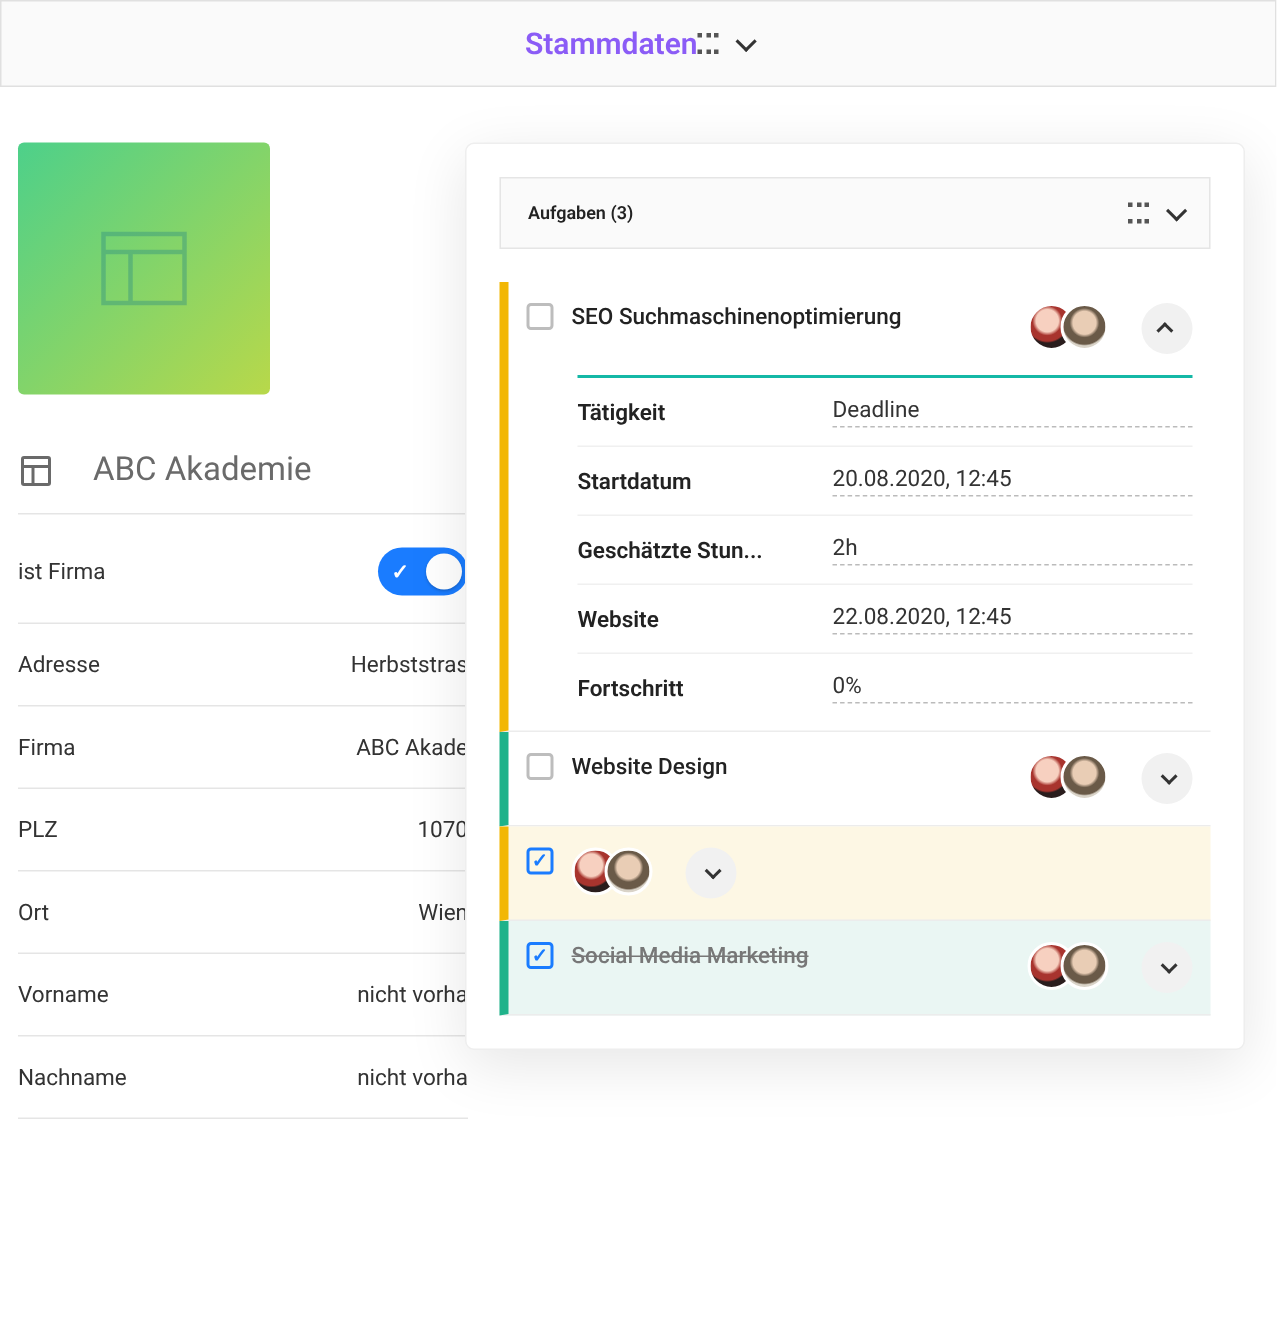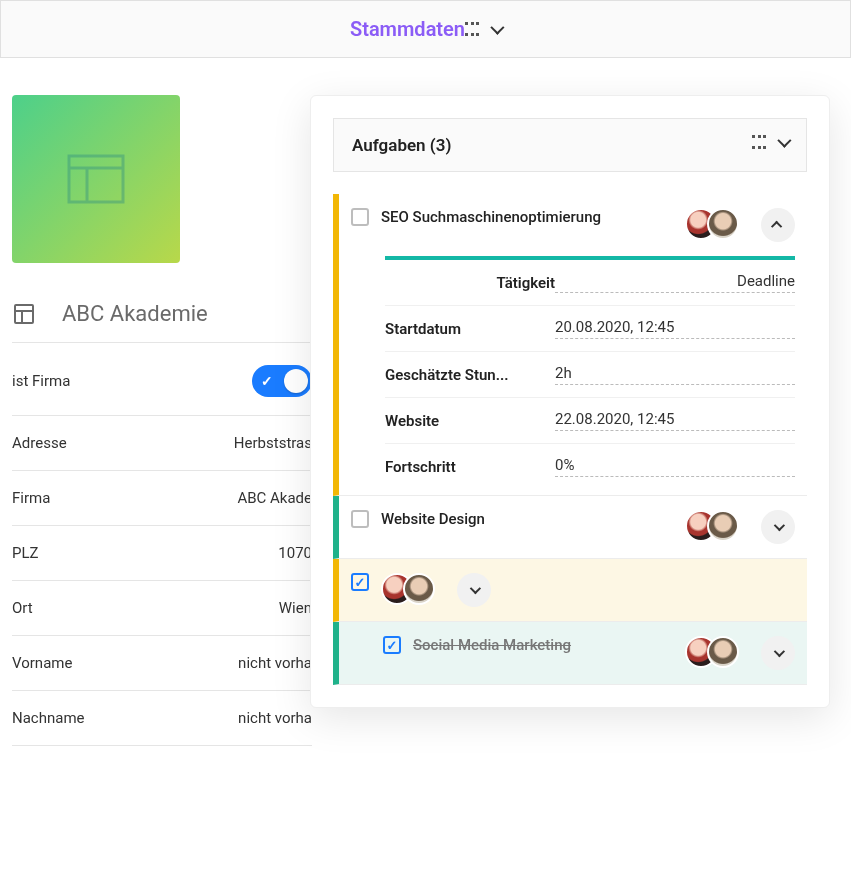--- a/index.html
+++ b/index.html
@@ -127,26 +127,26 @@
     border-radius: 6px;
     box-shadow: 0 10px 40px rgba(0,0,0,0.1);
     border: 1px solid #eee;
     overflow: hidden;
   }
   .tasks-header-wrap {
     padding: 22px;
   }
   .tasks-header {
     display: flex;
-    align-items: flex-start;
+    align-items: center;
     justify-content: space-between;
     background: #fafafa;
     border: 1px solid #e5e5e5;
     padding: 16px 18px;
-    font-size: 17px;
+    font-size: 12px;
     font-weight: 600;
     color: #222;
   }
   .task-list {
     padding: 0 22px 22px 22px;
   }
   .task-item {
     border-left: 6px solid;
     border-bottom: 1px solid #ececec;
     background: #fff;
@@ -211,40 +211,40 @@
   .task-details {
     padding: 0 12px 6px 46px;
   }
   .detail-row {
     display: flex;
     align-items: center;
     padding: 12px 0;
     border-top: 1px solid #f0f0f0;
     font-size: 15px;
   }
-  .detail-row:first-child { border-top: 4px solid #14b8a6; text-align: right; }
+  .detail-row:first-child { border-top: 2px solid #14b8a6; }
   .detail-label {
     width: 170px;
     color: #222;
     font-weight: 600;
     white-space: nowrap;
     overflow: hidden;
     text-overflow: ellipsis;
   }
   .detail-value {
     flex: 1;
     color: #333;
     border-bottom: 1px dashed #bbb;
     padding-bottom: 2px;
   }
 
   .task-item.yellow { border-left-color: #f2b705; }
   .task-item.yellow.bg { background: #fdf7e4; }
   .task-item.teal { border-left-color: #1fb28a; }
-  .task-item.teal.bg { background: #eaf6f3; padding-left: 32px; }
+  .task-item.teal.bg { background: #eaf6f3; }
 
 </style>
 </head>
 <body>
 
 <div class="header-bar">
   <span>Stammdaten</span>
   <div class="header-actions">
     <span class="drag-handle">
       <span class="dot"></span>

